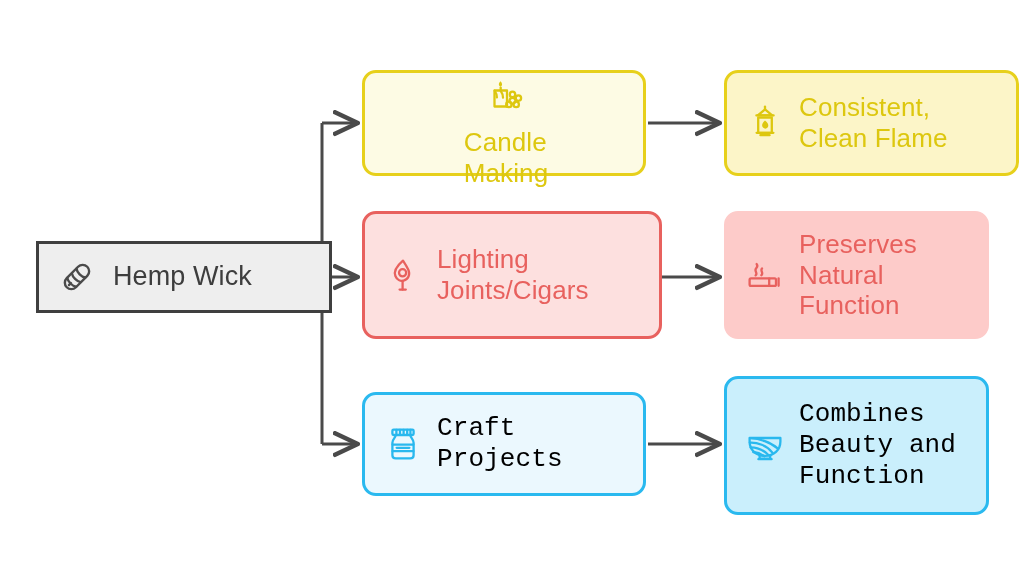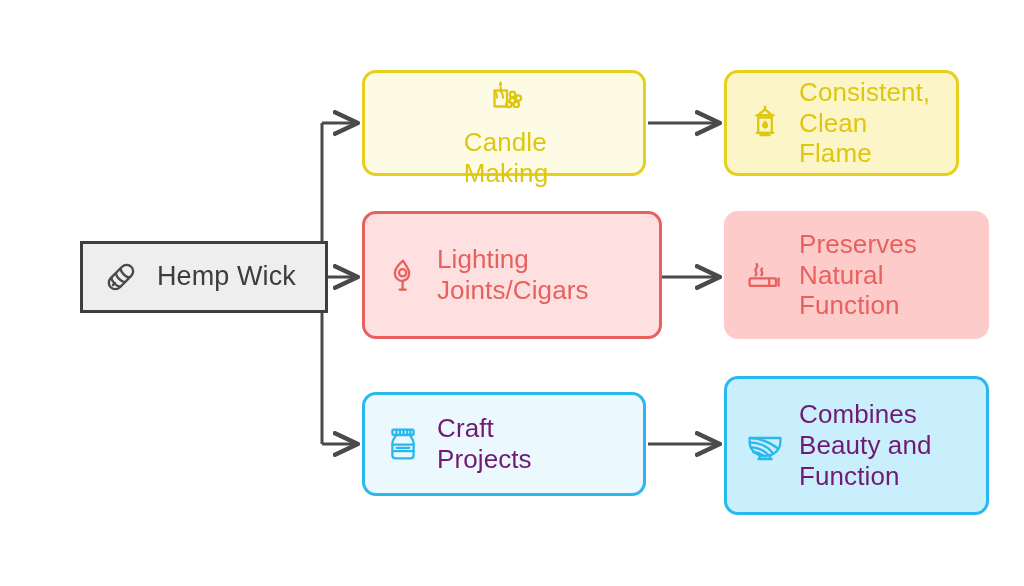--- a/index.html
+++ b/index.html
@@ -30,36 +30,35 @@
   }
   .node .label{
     font-size:26px;
     line-height:1.18;
     letter-spacing:.1px;
     white-space:pre-line;
   }
 
   
   #n-root{
-    left:36px;top:241px;width:248px;height:72px;
+    left:36px;top:241px;width:296px;height:72px;
     background:#eeeeee;
     border-color:#3f3f3f;
     border-radius:0;
     gap:16px;
-    margin-left:44px;
   }
   #n-root .label{color:#3d3d3d;font-size:27px;}
 
   
   #n-candle{
     left:362px;top:70px;width:284px;height:106px;
     background:#fdfbe4;border-color:#e7d01b;flex-direction:column;
   }
   #n-flame{
-    left:724px;top:70px;width:235px;height:106px;
+    left:724px;top:70px;width:295px;height:106px;
     background:#fcf5c8;border-color:#e7d01b;
   }
   .yellow .label{color:#ddc70f;}
 
   
   #n-lighting{
     left:362px;top:211px;width:300px;height:128px;
     background:#fde0df;border-color:#e8615e;
   }
   #n-preserve{
@@ -70,21 +69,21 @@
 
   
   #n-craft{
     left:362px;top:392px;width:284px;height:104px;
     background:#ebf8fe;border-color:#2ab9ef;
   }
   #n-combine{
     left:724px;top:376px;width:265px;height:139px;
     background:#caeffc;border-color:#2ab9ef;
   }
-  .blue .label{color:#701a75;}
+  .blue .label{color:#000000;font-family:Liberation Mono, monospace;}
 
   
   #wires{position:absolute;left:0;top:0;width:1024px;height:586px;}
 </style>
 </head>
 <body>
 
 <div id="canvas">
 
   <svg id="wires" viewBox="0 0 1024 586" xmlns="http://www.w3.org/2000/svg">

